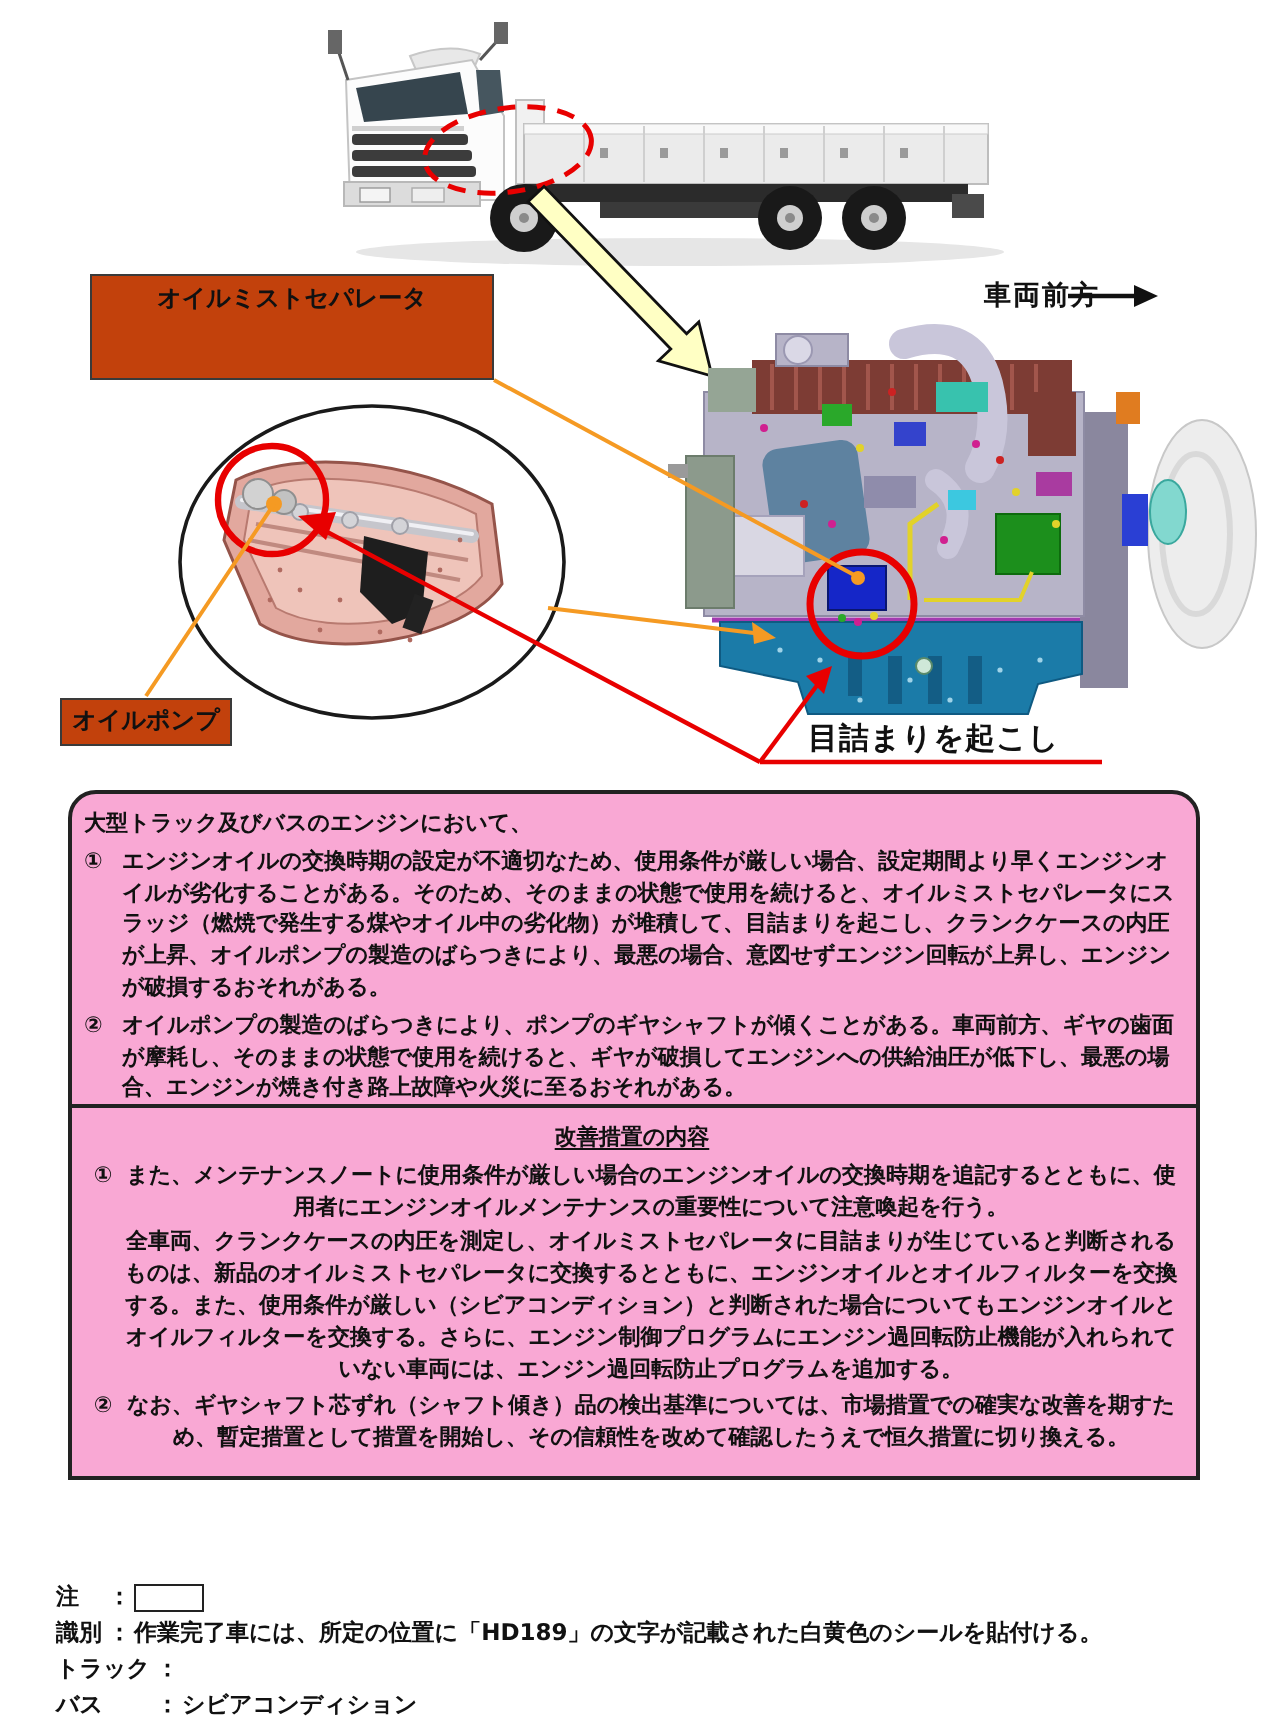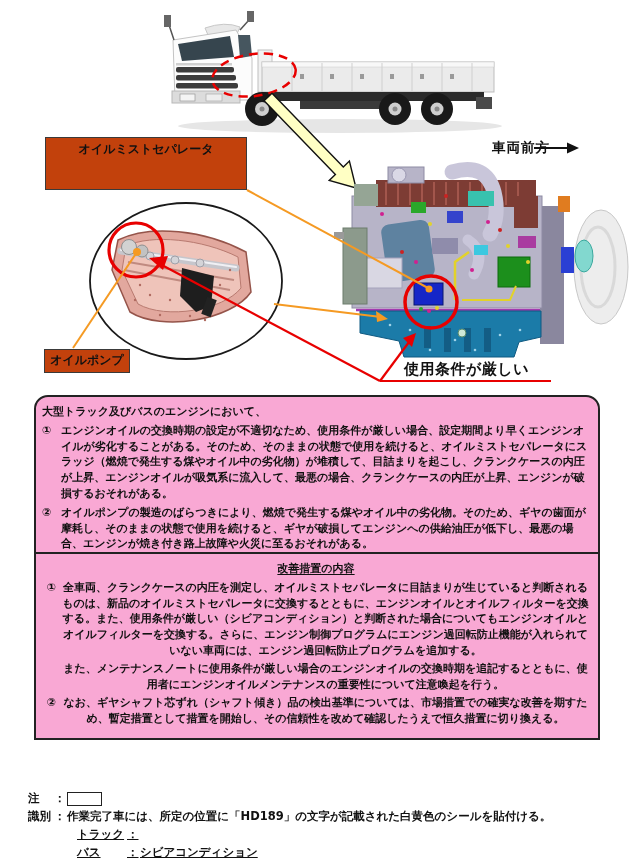--- a/index.html
+++ b/index.html
@@ -11,21 +11,21 @@
   .abs{position:absolute;}
   svg{display:block;}
   
   .labelbox{
     position:absolute;background:#c2410c;border:1.5px solid #3a3a3a;
     text-align:center;box-sizing:border-box;
   }
   .sep-box{left:45px;top:137px;width:202px;height:53px;padding-top:4px;}
   .sep-box .t{font-size:12px;line-height:15px;}
   .sep-box .s{font-size:9.5px;line-height:13px;letter-spacing:-0.3px;}
-  .pump-box{left:44px;top:349px;width:86px;height:24px;font-size:12px;line-height:21px;}
+  .pump-box{left:30px;top:349px;width:86px;height:24px;font-size:12px;line-height:21px;}
   .front-label{left:460px;top:139px;font-size:13.5px;letter-spacing:1px;margin-left:32px;}
   .nonconf-label{left:404px;top:360px;font-size:15px;letter-spacing:0.5px;}
   
   .tbox{
     position:absolute;left:34px;width:566px;box-sizing:border-box;
     background:#f9a8d4;border:2px solid #222;
     padding:7px 8px 4px 6px;font-size:11px;line-height:15.8px;overflow:hidden;
   }
   #box1{top:395px;height:175px;border-radius:14px;}
   #box2{top:552px;height:188px;text-align:center;}
@@ -37,21 +37,21 @@
   .heading{text-decoration:underline;text-underline-offset:2px;margin-bottom:2px;}
   
   .notes{position:absolute;left:28px;top:791px;font-size:11.5px;line-height:15px;}
   .nrow{display:flex;align-items:center;margin-bottom:3px;}
   .nlabel{flex:none;width:26px;}
   .ncolon{flex:none;width:13px;}
   .legend-box{
     flex:none;width:33px;height:12px;border:1.5px solid #222;background:#fff;
     margin-right:5px;display:inline-block;
   }
-  .subrows{margin-left:49px;margin-top:3px;text-decoration:underline;}
+  .subrows{margin-top:3px;}
   .subrows .nlabel{width:50px;}
 </style>
 </head>
 <body>
 
 <div class="page">
 
   <svg class="abs" style="left:0;top:0" width="633" height="395" viewBox="0 0 633 395">
 
     <g>
@@ -243,41 +243,41 @@
   <div class="labelbox sep-box">
     <div class="t">オイルミストセパレータ</div>
   </div>
 
   <div class="labelbox pump-box">
     <span>オイルポンプ</span>
   </div>
 
   <div class="abs front-label">車両前方</div>
 
-  <div class="abs nonconf-label">使用条件が厳しい</div>
+  <div class="abs nonconf-label">目詰まりを起こし</div>
 
   <div class="tbox" id="box1">
     <div>大型トラック及びバスのエンジンにおいて、</div>
     <div class="item">
       <span class="num">①</span>
-      <div class="txt">エンジンオイルの交換時期の設定が不適切なため、使用条件が厳しい場合、設定期間より早くエンジンオイルが劣化することがある。そのため、そのままの状態で使用を続けると、オイルミストセパレータにスラッジ（燃焼で発生する煤やオイル中の劣化物）が堆積して、目詰まりを起こし、クランクケースの内圧が上昇、エンジンオイルが吸気系に流入して、最悪の場合、クランクケースの内圧が上昇、エンジンが破損するおそれがある。</div>
+      <div class="txt">エンジンオイルの交換時期の設定が不適切なため、使用条件が厳しい場合、設定期間より早くエンジンオイルが劣化することがある。そのため、そのままの状態で使用を続けると、オイルミストセパレータにスラッジ（燃焼で発生する煤やオイル中の劣化物）が堆積して、目詰まりを起こし、クランクケースの内圧が上昇、オイルポンプの製造のばらつきにより、最悪の場合、意図せずエンジン回転が上昇し、エンジンが破損するおそれがある。</div>
     </div>
     <div class="item">
       <span class="num">②</span>
-      <div class="txt">オイルポンプの製造のばらつきにより、燃焼で発生する煤やオイル中の劣化物。そのため、ギヤの歯面が摩耗し、そのままの状態で使用を続けると、ギヤが破損してエンジンへの供給油圧が低下し、最悪の場合、エンジンが焼き付き路上故障や火災に至るおそれがある。</div>
+      <div class="txt">オイルポンプの製造のばらつきにより、ポンプのギヤシャフトが傾くことがある。車両前方、ギヤの歯面が摩耗し、そのままの状態で使用を続けると、ギヤが破損してエンジンへの供給油圧が低下し、最悪の場合、エンジンが焼き付き路上故障や火災に至るおそれがある。</div>
     </div>
   </div>
 
   <div class="tbox" id="box2">
     <div class="heading">改善措置の内容</div>
     <div class="item">
       <span class="num">①</span>
       <div class="txt">
+        <p>また、メンテナンスノートに使用条件が厳しい場合のエンジンオイルの交換時期を追記するとともに、使用者にエンジンオイルメンテナンスの重要性について注意喚起を行う。</p>
         <p>全車両、クランクケースの内圧を測定し、オイルミストセパレータに目詰まりが生じていると判断されるものは、新品のオイルミストセパレータに交換するとともに、エンジンオイルとオイルフィルターを交換する。また、使用条件が厳しい（シビアコンディション）と判断された場合についてもエンジンオイルとオイルフィルターを交換する。さらに、エンジン制御プログラムにエンジン過回転防止機能が入れられていない車両には、エンジン過回転防止プログラムを追加する。</p>
-        <p>また、メンテナンスノートに使用条件が厳しい場合のエンジンオイルの交換時期を追記するとともに、使用者にエンジンオイルメンテナンスの重要性について注意喚起を行う。</p>
       </div>
     </div>
     <div class="item">
       <span class="num">②</span>
       <div class="txt">
         <p>なお、ギヤシャフト芯ずれ（シャフト傾き）品の検出基準については、市場措置での確実な改善を期すため、暫定措置として措置を開始し、その信頼性を改めて確認したうえで恒久措置に切り換える。</p>
       </div>
     </div>
   </div>
 

